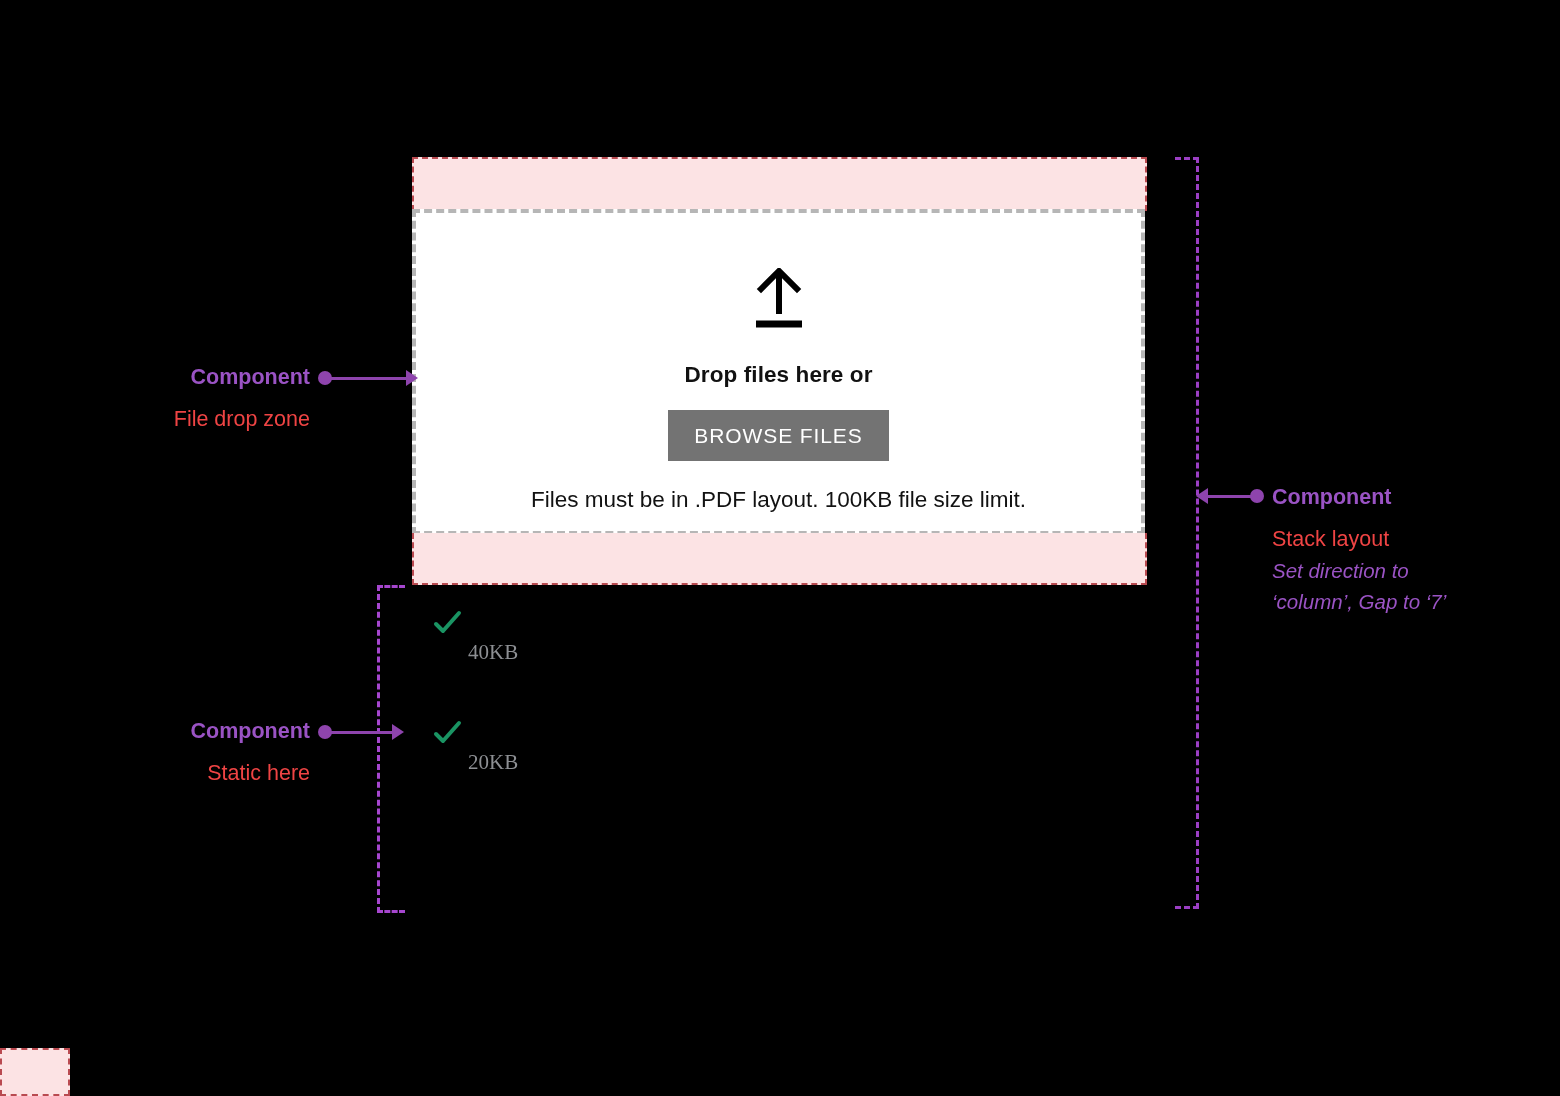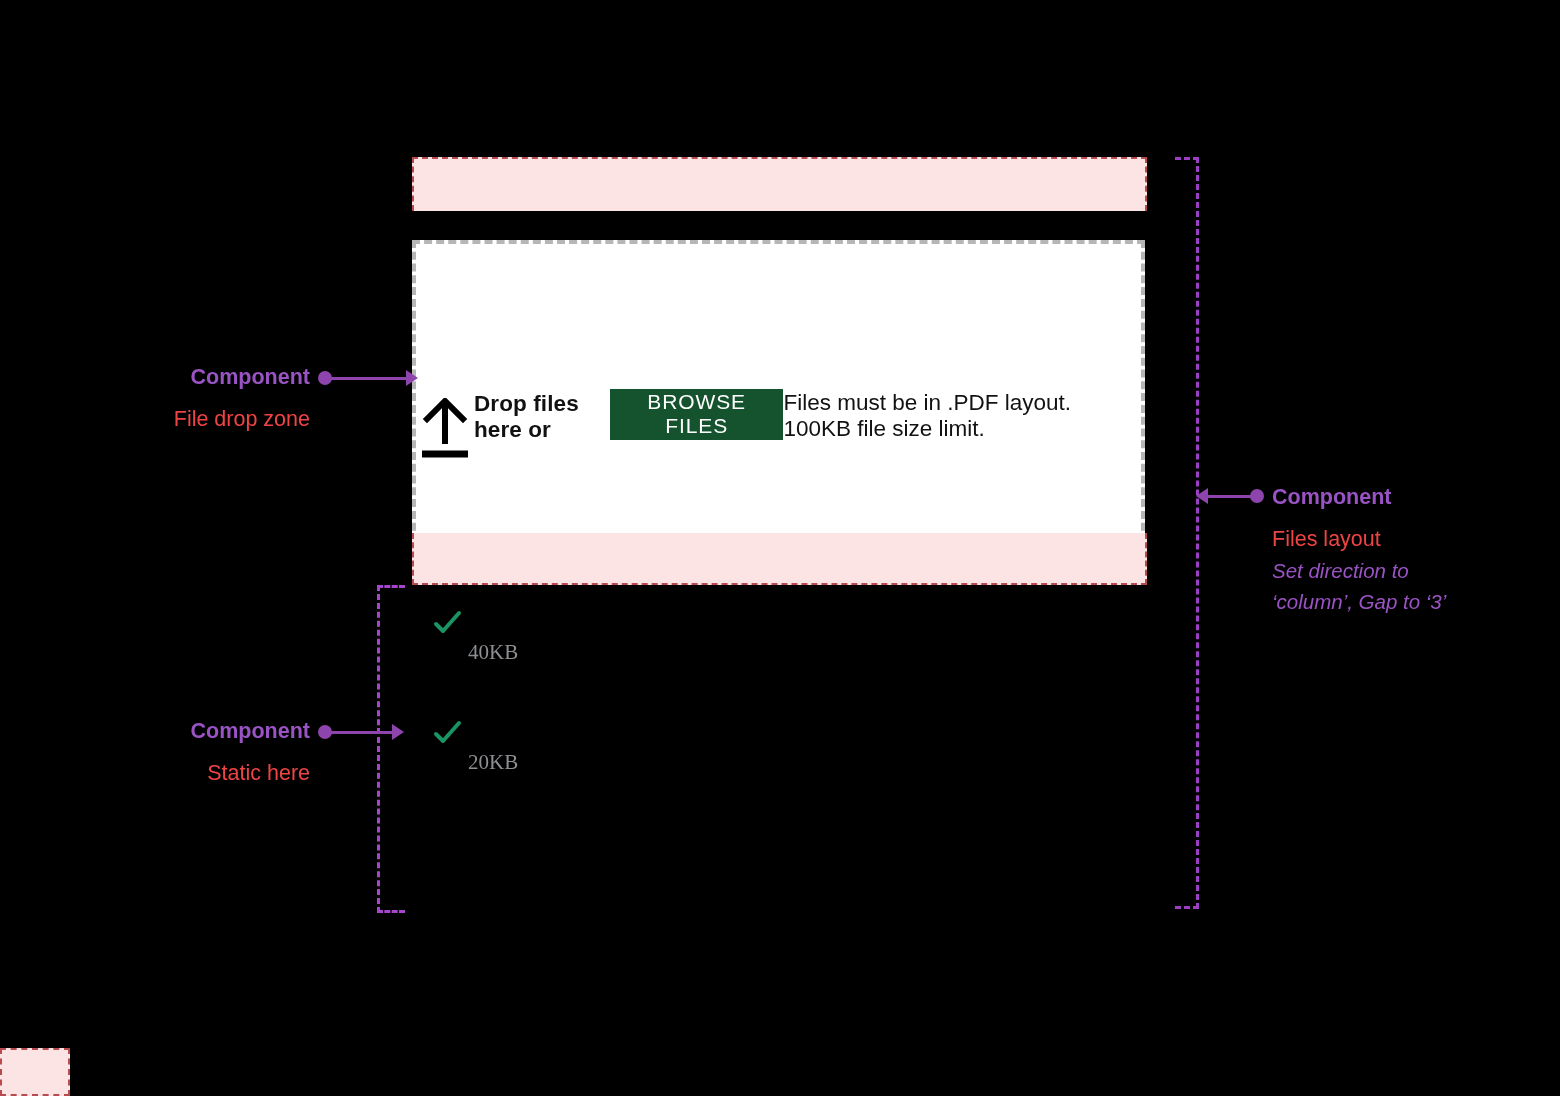--- a/index.html
+++ b/index.html
@@ -47,39 +47,39 @@
   #file-drop-zone {
     position: absolute;
     left: 0;
     top: 52px;
     width: 733px;
     height: 326px;
     background: #ffffff;
     border: 4px dashed #b6b6b6;
     box-sizing: border-box;
     display: flex;
+    flex-direction: column;
     align-items: center;
-    margin-top: 31px;
   }
 
   #upload-icon {
     margin-top: 55px;
   }
 
   #drop-zone-title {
     margin-top: 28px;
     font-size: 22.5px;
     font-weight: bold;
     color: #111111;
     letter-spacing: 0.1px;
   }
 
   #browse-files-button {
     margin-top: 22px;
-    background: #14532d;
+    background: #737373;
     color: #ffffff;
     border: none;
     padding: 0 26px;
     height: 51px;
     font-size: 21px;
     font-family: "Liberation Sans", sans-serif;
     letter-spacing: 0.9px;
     cursor: pointer;
   }
 
@@ -306,18 +306,18 @@
   <div class="ann-name">File drop zone</div>
 </div>
 
 <div class="annotation ann-right" id="annotation-static-list">
   <div class="ann-kind">Component</div>
   <div class="ann-name">Static here</div>
 </div>
 
 <div class="annotation ann-left" id="annotation-stack-layout">
   <div class="ann-kind">Component</div>
-  <div class="ann-name">Files layout</div>
+  <div class="ann-name">Stack layout</div>
   <div class="ann-note">Set direction to</div>
-  <div class="ann-note">‘column’, Gap to ‘3’</div>
+  <div class="ann-note">‘column’, Gap to ‘7’</div>
 </div>
 
 <div id="padding-legend-swatch"></div>
 
 </body></html>

